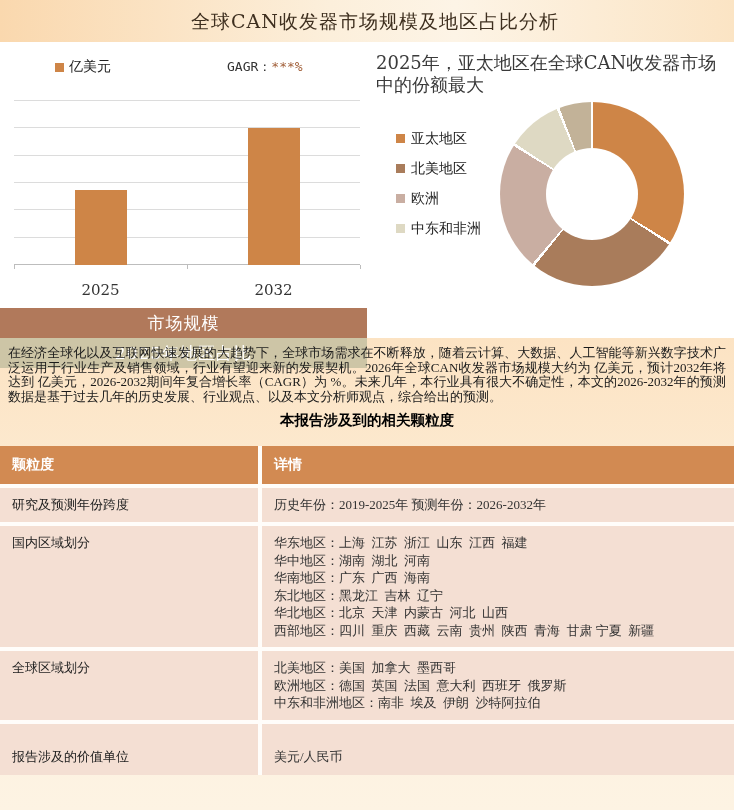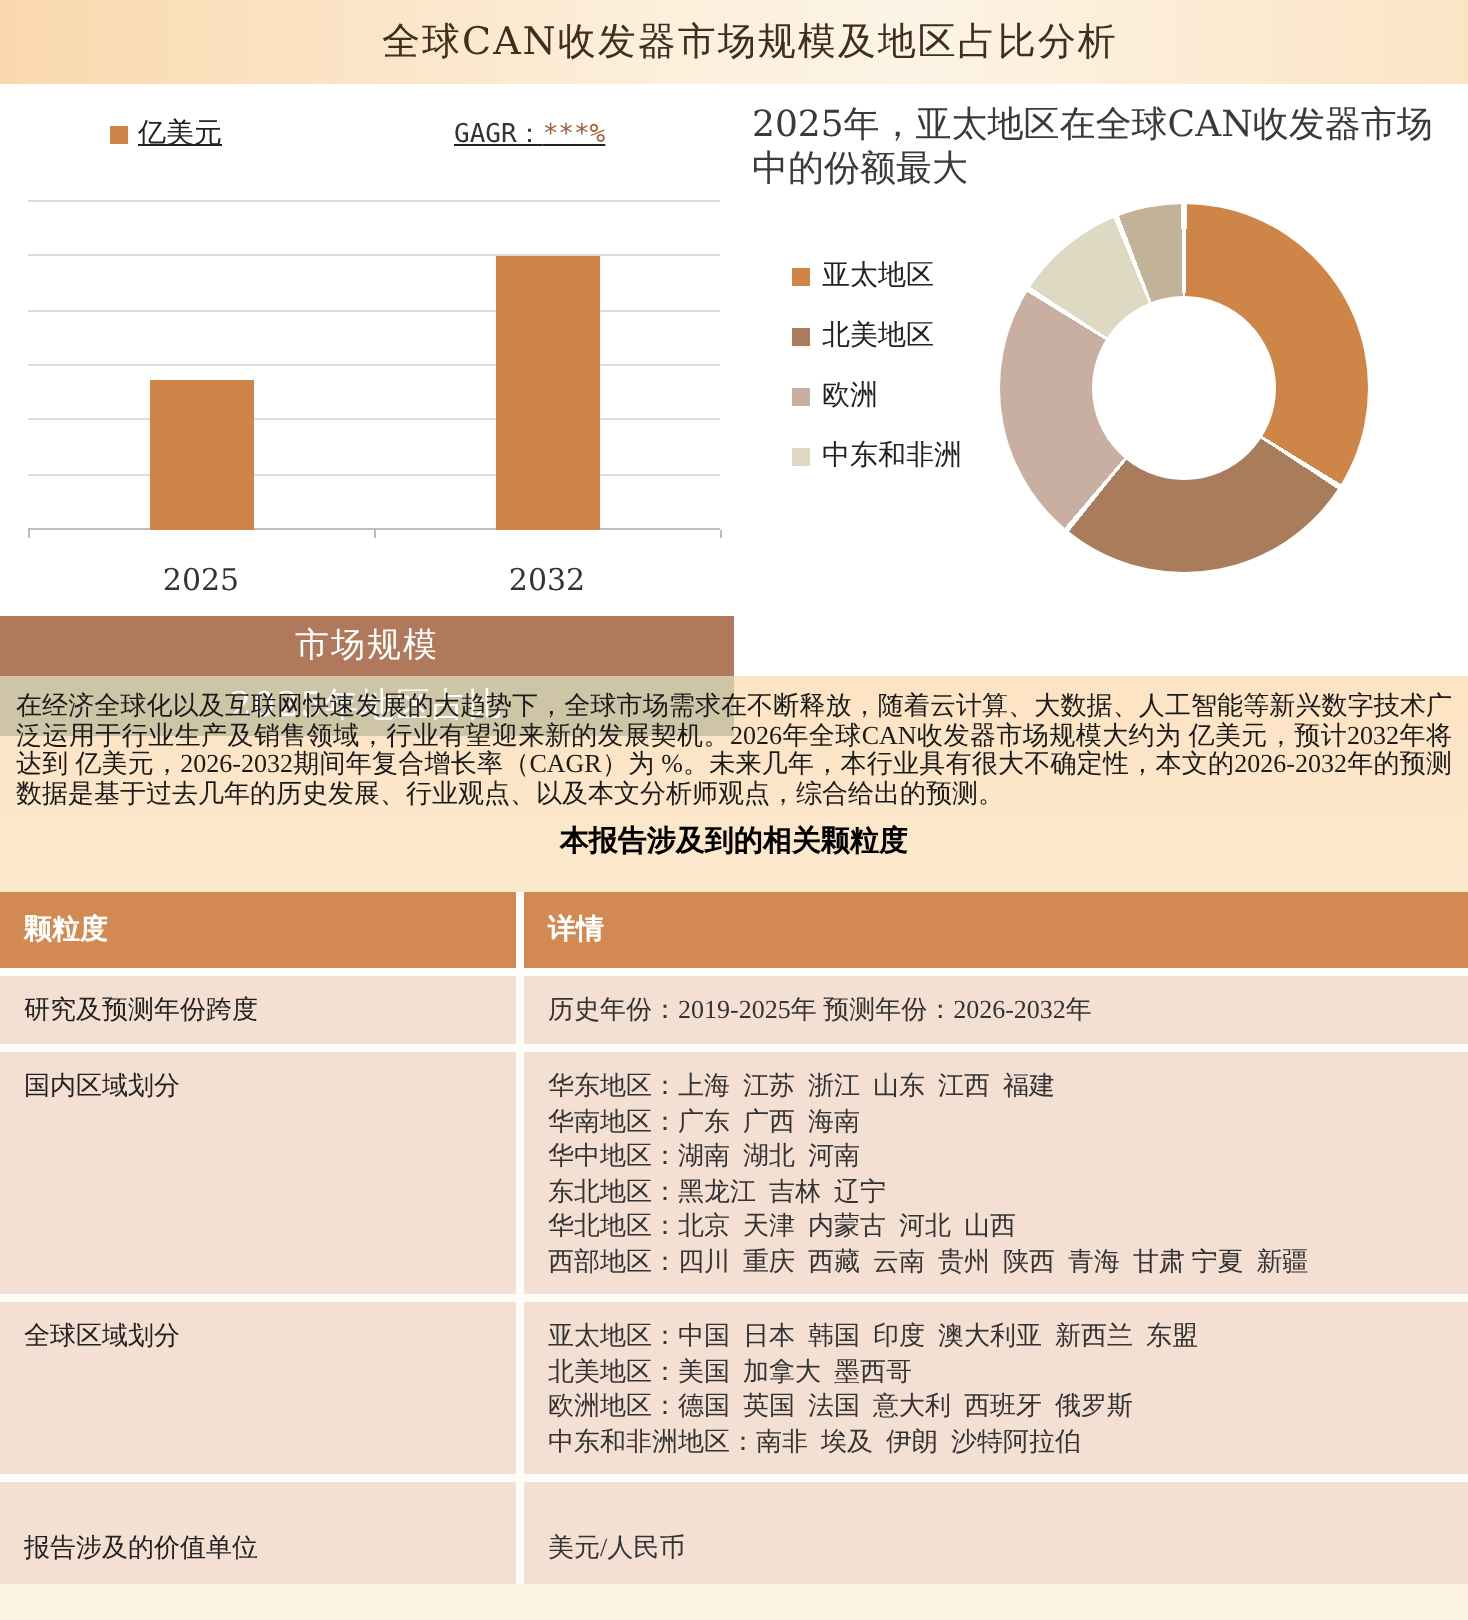--- a/index.html
+++ b/index.html
@@ -12,21 +12,21 @@
   }
   
   .banner {
     height:42px; line-height:42px; text-align:center;
     background:linear-gradient(90deg,#fad8ae 0%,#fcefdb 45%,#fdf4e6 62%,#fbe4c4 100%);
     font-family:"DejaVu Serif","Liberation Serif",serif;
     font-size:19px; color:#3e2f1f; letter-spacing:1px;padding-left:16px;
   }
   
   .charts { display:flex; height:266px; background:#ffffff; }
-  .bar-panel { width:370px; position:relative;text-decoration:underline; }
+  .bar-panel { width:370px; position:relative; }
   .bar-legend-row {
     display:flex; align-items:center; margin:16px 0 0 55px; height:18px;
     font-size:14px; color:#222;
   }
   .legend-swatch { width:9px; height:9px; margin-right:5px; }
   .cagr { margin-left:116px; font-family:"DejaVu Sans Mono","Liberation Mono",monospace; font-size:13px; color:#333; }
   .cagr .masked { color:#a2603a; }
   .bar-plot { position:relative; height:164px; margin:25px 10px 0 14px; }
   .gridline { position:absolute; left:0; right:0; height:1px; background:#dcdcdc; }
   .gridline.axis { background:#bdbdbd; }
@@ -162,31 +162,30 @@
           <div class="t-row">
             <div class="t-cell lab">研究及预测年份跨度</div>
             <div class="t-cell det">
               <div class="detail-line">历史年份：2019-2025年 预测年份：2026-2032年</div>
             </div>
           </div>
           <div class="t-row">
             <div class="t-cell lab">国内区域划分</div>
             <div class="t-cell det">
               <div class="detail-line">华东地区：上海  江苏  浙江  山东  江西  福建</div>
+              <div class="detail-line">华中地区：湖南  湖北  河南</div>
               <div class="detail-line">华南地区：广东  广西  海南</div>
-              <div class="detail-line">华中地区：湖南  湖北  河南</div>
               <div class="detail-line">东北地区：黑龙江  吉林  辽宁</div>
               <div class="detail-line">华北地区：北京  天津  内蒙古  河北  山西</div>
               <div class="detail-line">西部地区：四川  重庆  西藏  云南  贵州  陕西  青海  甘肃 宁夏  新疆</div>
             </div>
           </div>
           <div class="t-row">
             <div class="t-cell lab">全球区域划分</div>
             <div class="t-cell det">
-              <div class="detail-line">亚太地区：中国  日本  韩国  印度  澳大利亚  新西兰  东盟</div>
               <div class="detail-line">北美地区：美国  加拿大  墨西哥</div>
               <div class="detail-line">欧洲地区：德国  英国  法国  意大利  西班牙  俄罗斯</div>
               <div class="detail-line">中东和非洲地区：南非  埃及  伊朗  沙特阿拉伯</div>
             </div>
           </div>
           <div class="t-row t-last">
             <div class="t-cell lab">报告涉及的价值单位</div>
             <div class="t-cell det">
               <div class="detail-line">美元/人民币</div>
             </div>

